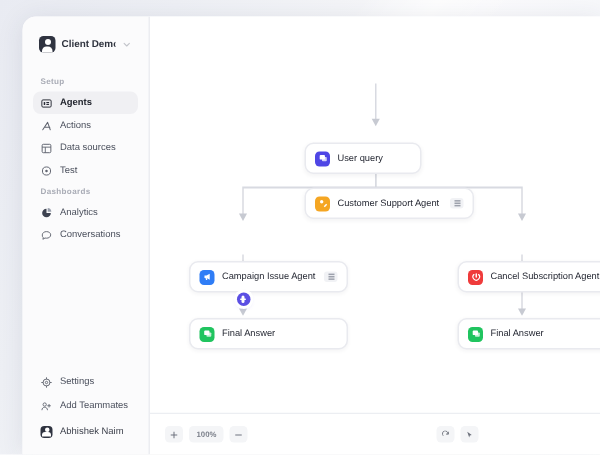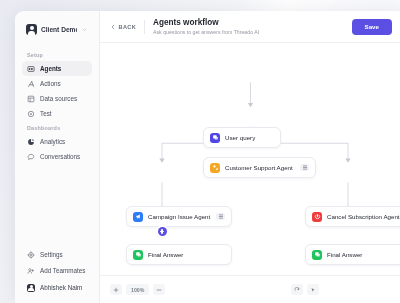--- a/index.html
+++ b/index.html
@@ -292,34 +292,20 @@
 
       <div class="user-row">
         <span class="user-av"></span>
         <span class="user-name">Abhishek Naim</span>
       </div>
     </div>
   </aside>
 
   <section class="main">
 
-    <header class="topbar">
-      <div class="back-btn">
-        <svg class="back-arrow" viewBox="0 0 12 12">
-          <path d="M7.5 2.5L4 6l3.5 3.5" fill="none" stroke="#7b8090" stroke-width="1.4" stroke-linecap="round" stroke-linejoin="round"></path>
-        </svg>
-        <span class="back-txt">BACK</span>
-      </div>
-      <div class="vdiv"></div>
-      <div class="titles">
-        <div class="ttl">Agents workflow</div>
-        <div class="sub">Ask questions to get answers from Threado AI</div>
-      </div>
-      <button class="save-btn">Save</button>
-    </header>
 
     <div class="canvas">
       <div class="flow">
 
         <svg class="wires" viewBox="0 0 301 213" preserveAspectRatio="none">
           <g fill="none" stroke="#d8dae1" stroke-width="1">
 
             <path d="M150.5 36 V56"></path>
 
             <path d="M150.5 77 V92 H62 V107"></path>

